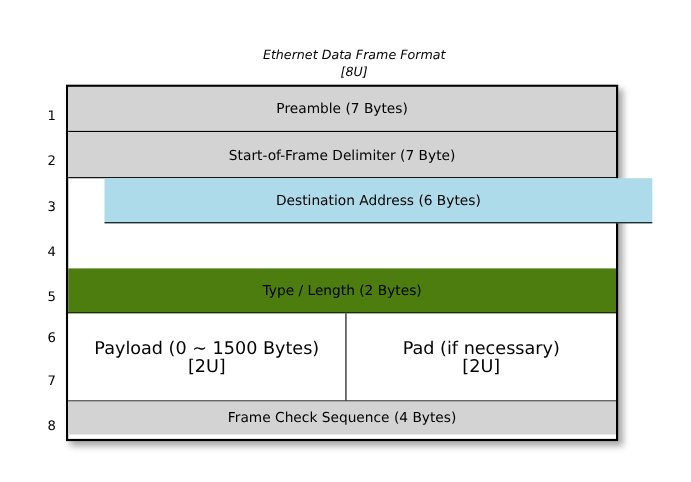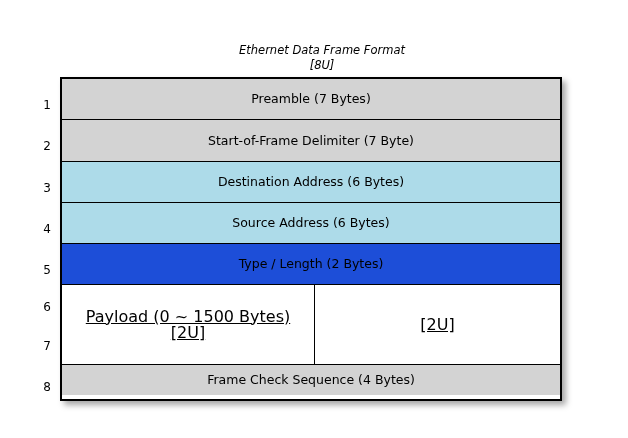--- a/index.html
+++ b/index.html
@@ -102,42 +102,41 @@
 
   
   .split-row {
     position: absolute;
     left: 0;
     width: 498px;
     box-sizing: border-box;
     display: flex;
     border-bottom: 1.5px solid #000000;
     background: #ffffff;
-    text-decoration: underline;
   }
   .split-left {
     width: 253px;
     box-sizing: border-box;
     border-right: 1.5px solid #000000;
     display: flex;
     align-items: center;
     justify-content: center;
   }
   .split-right {
     flex: 1;
     box-sizing: border-box;
     display: flex;
     align-items: center;
     justify-content: center;
   }
 
   
   .fill-gray   { background: #d3d3d3; }
   .fill-blue   { background: #addbe9; }
-  .fill-yellow { background: #1d4ed8; }
+  .fill-yellow { background: #4d7c0f; }
 </style>
 </head>
 <body>
 
 <div id="canvas">
 
   <div class="title-block">
     <span class="title-main">Ethernet Data Frame Format</span>
     <span class="title-sub">[8U]</span>
   </div>
@@ -153,35 +152,32 @@
       <div class="row-num" style="top: 304px;">8</div>
     </div>
 
   <div class="frame" id="frame">
       <div class="frame-row fill-gray" style="top: 0px; height: 41px;">
         <div class="cell-text">Preamble (7 Bytes)</div>
       </div>
       <div class="frame-row fill-gray" style="top: 41px; height: 42px;">
         <div class="cell-text">Start-of-Frame Delimiter (7 Byte)</div>
       </div>
-      <div class="frame-row fill-blue" style="top: 83px; height: 41px;">
+      <div class="frame-row fill-blue" style="top: 83px; height: 41px; margin-left: 33px;">
         <div class="cell-text">Destination Address (6 Bytes)</div>
-      </div>
-      <div class="frame-row fill-blue" style="top: 124px; height: 41px;">
-        <div class="cell-text">Source Address (6 Bytes)</div>
       </div>
       <div class="frame-row fill-yellow" style="top: 165px; height: 41px;">
         <div class="cell-text">Type / Length (2 Bytes)</div>
       </div>
       <div class="split-row" style="top: 206px; height: 80px;">
         <div class="split-left">
           <div class="cell-text"><span>Payload (0 ~ 1500 Bytes)</span><span class="sub">[2U]</span></div>
         </div>
         <div class="split-right">
-          <div class="cell-text"><span class="sub">[2U]</span></div>
+          <div class="cell-text"><span>Pad (if necessary)</span><span class="sub">[2U]</span></div>
         </div>
       </div>
       <div class="frame-row last fill-gray" style="top: 286px; height: 30px;">
         <div class="cell-text">Frame Check Sequence (4 Bytes)</div>
       </div>
     </div>
 
 </div>
 
 </body></html>

